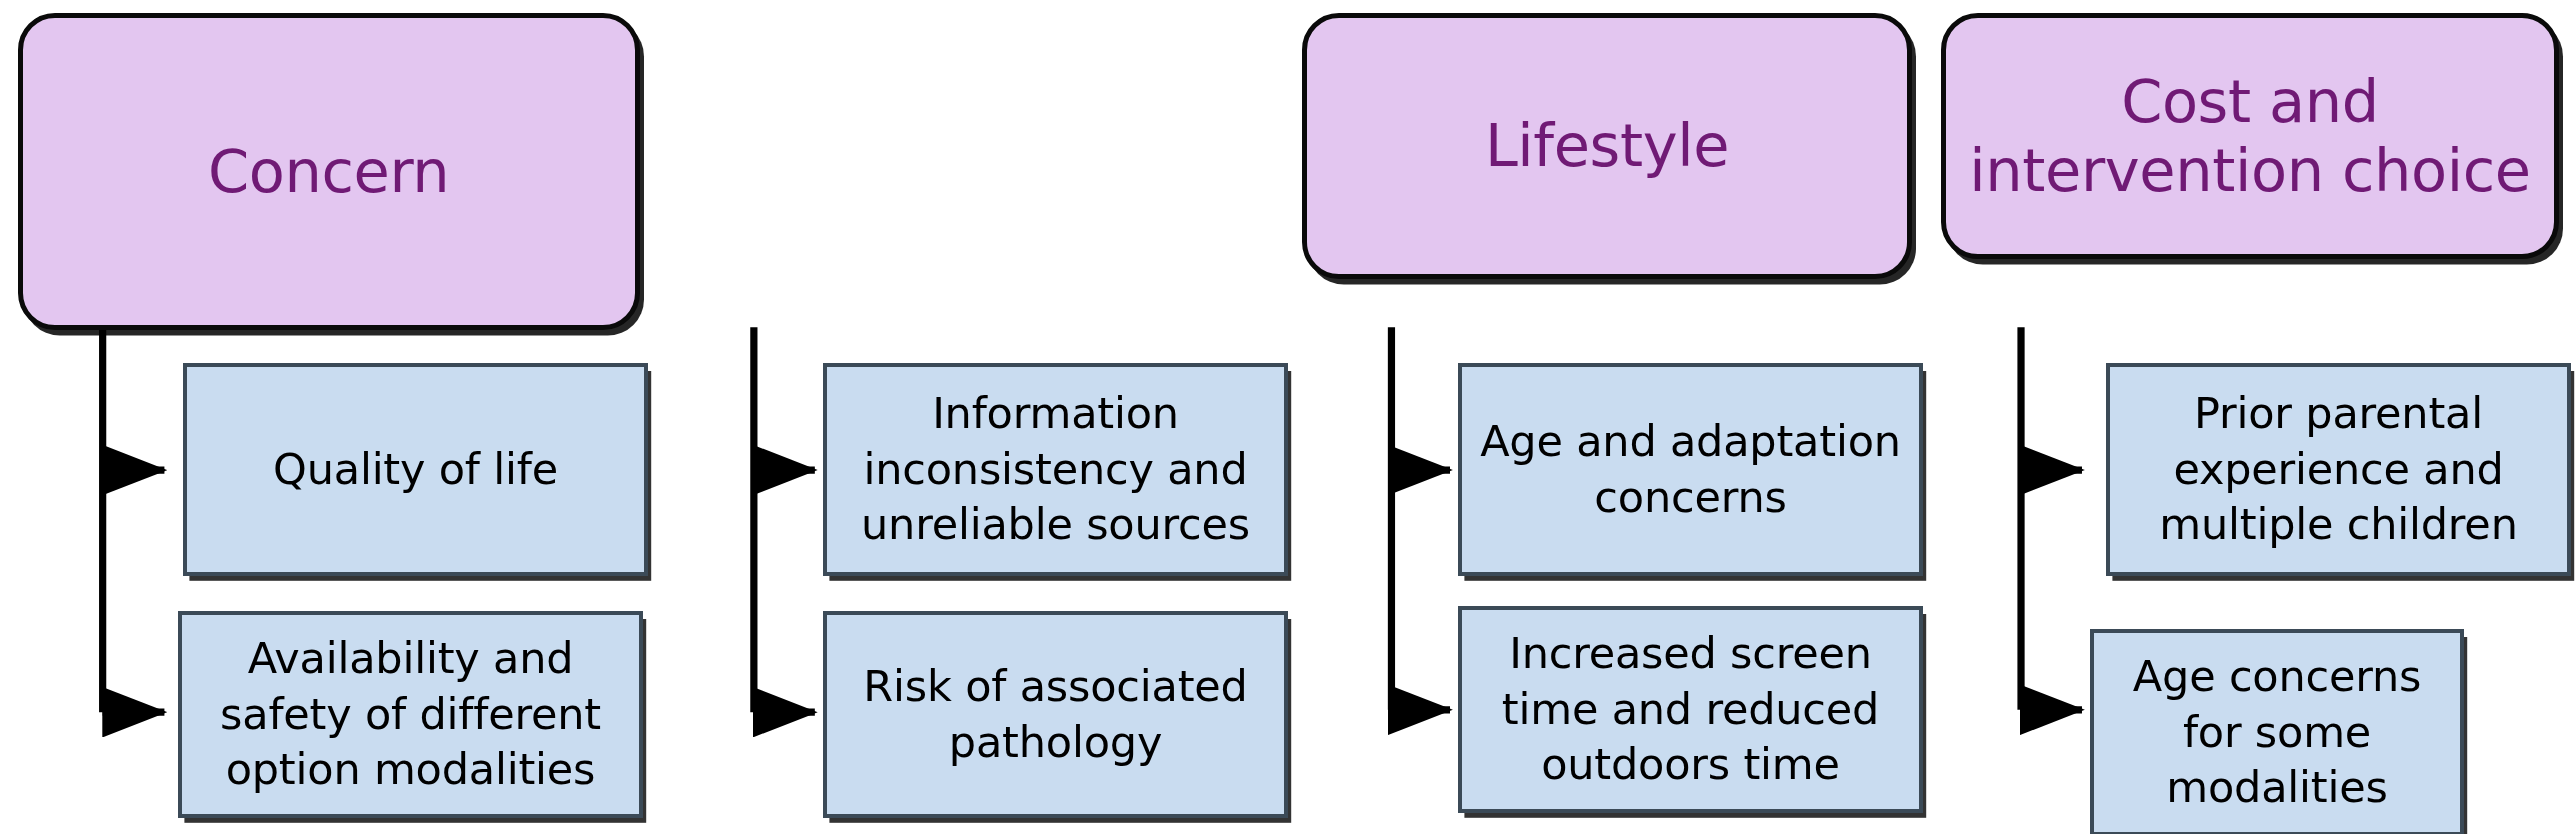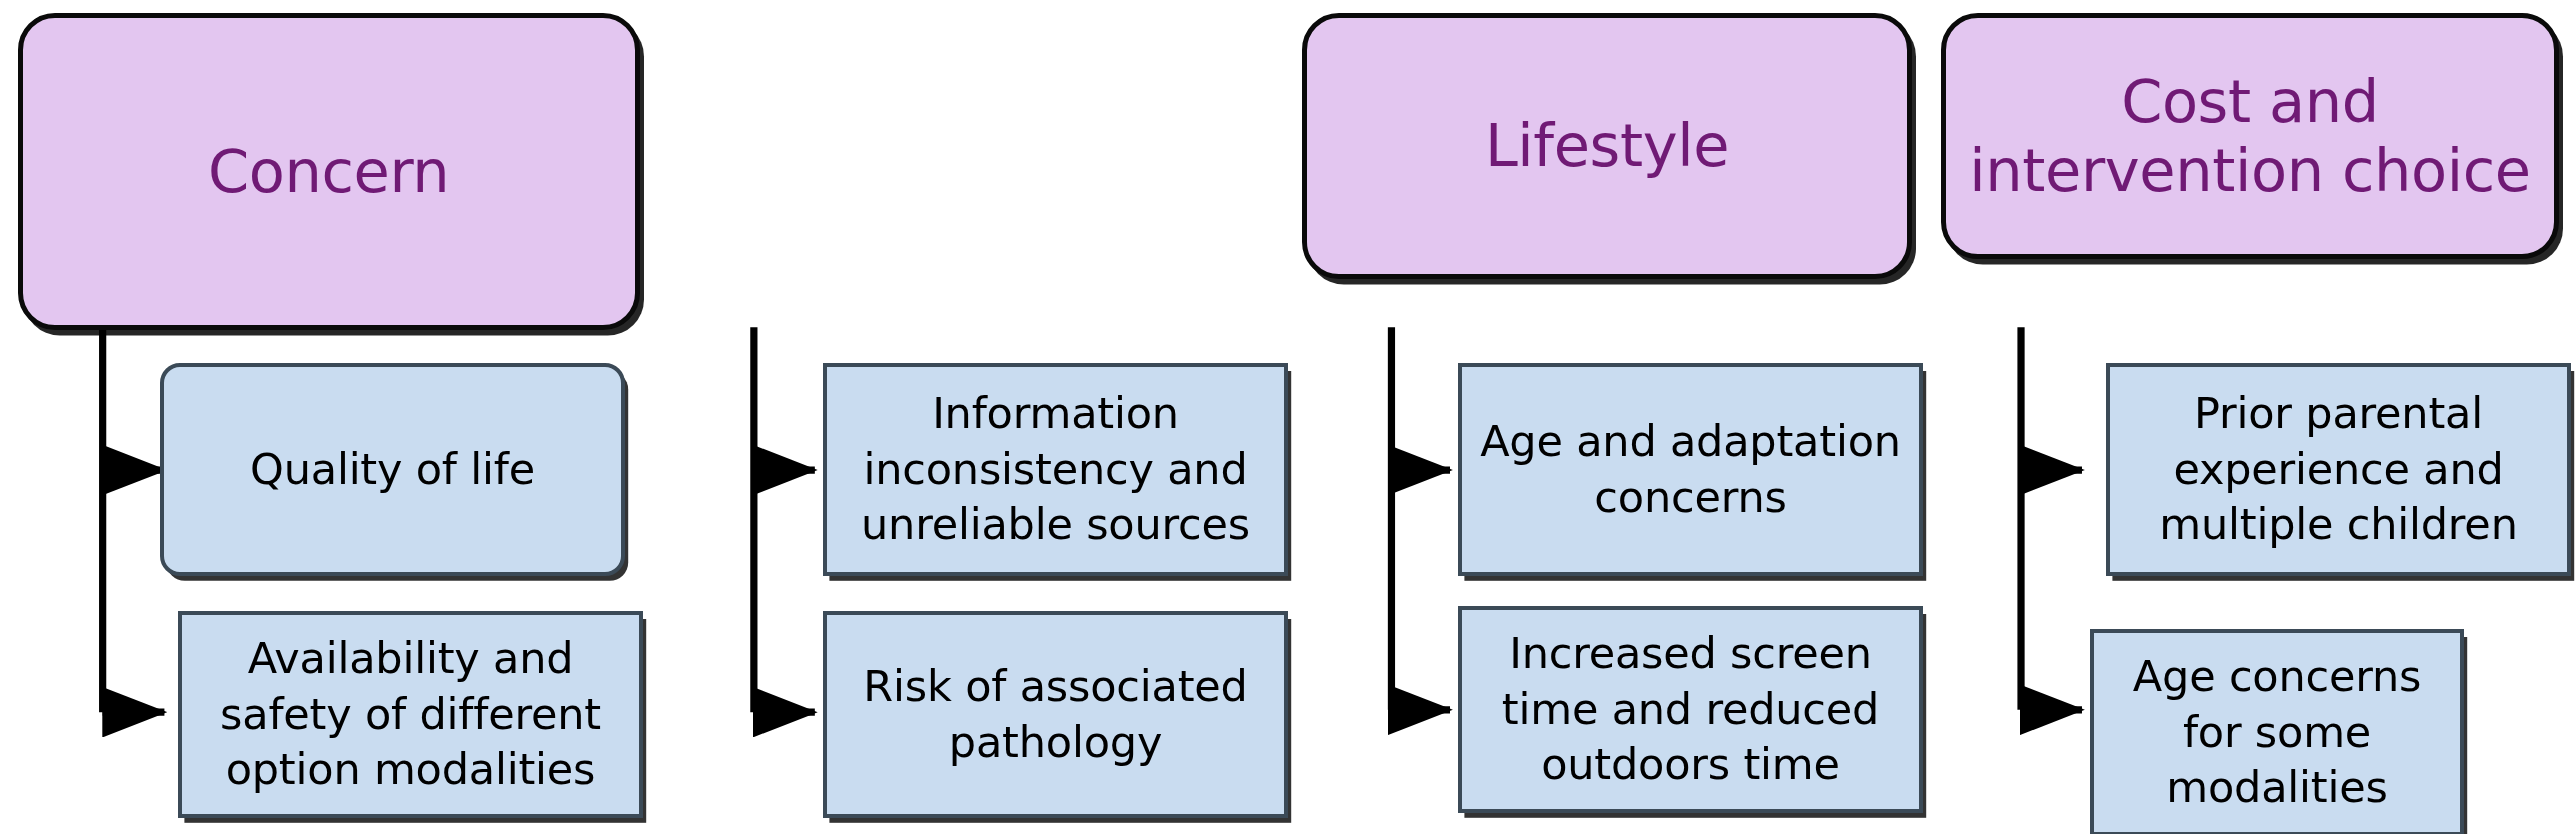--- a/index.html
+++ b/index.html
@@ -101,21 +101,21 @@
     <g>
       <path d="M 2520 408 L 2520 885" stroke="#000000" stroke-width="9" fill="none"></path>
       <path d="M 2520 586 L 2596 586" stroke="#000000" stroke-width="9" fill="none" marker-end="url(#arrowhead)"></path>
       <path d="M 2520 885 L 2596 885" stroke="#000000" stroke-width="9" fill="none" marker-end="url(#arrowhead)"></path>
     </g>
   </svg>
 
   <div class="cat-box" style="left:17.6px; top:13px; width:622px; height:317px;">
     <span>Concern</span>
   </div>
-  <div class="item-box" style="left:160px; top:363px; width:465px; height:213px;border-radius:20px;">
+  <div class="item-box" style="left:183px; top:363px; width:465px; height:213px;">
     <span>Quality of life</span>
   </div>
   <div class="item-box" style="left:178px; top:611px; width:465px; height:207px;">
     <span>Availability and safety of different option modalities</span>
   </div>
 
   <div class="item-box" style="left:823px; top:363px; width:465px; height:213px;">
     <span>Information inconsistency and unreliable sources</span>
   </div>
   <div class="item-box" style="left:823px; top:611px; width:465px; height:207px;">

